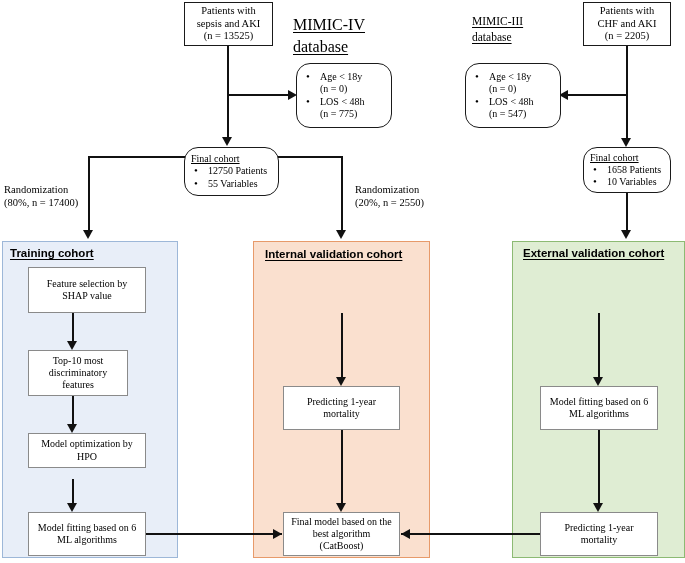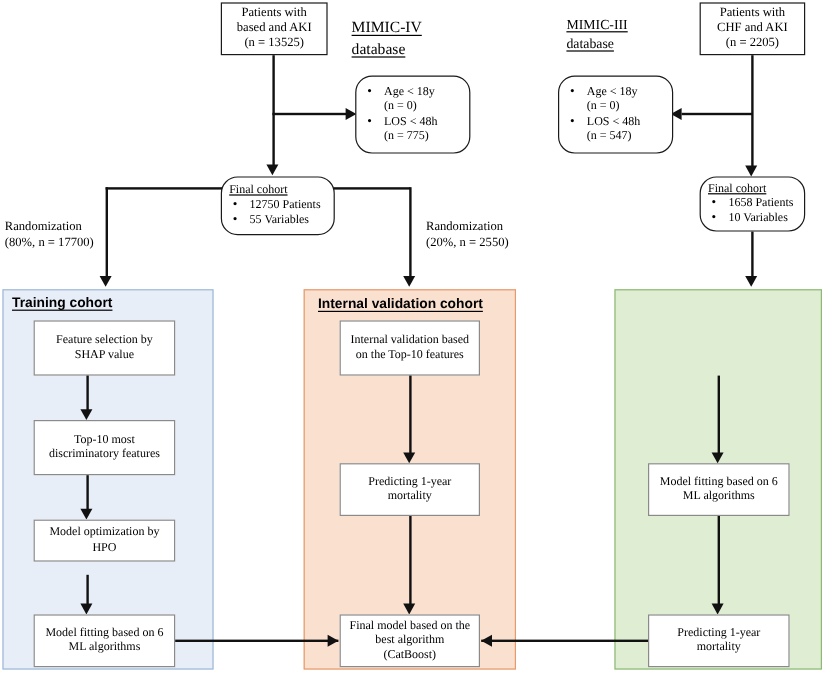--- a/index.html
+++ b/index.html
@@ -60,26 +60,26 @@
 
 <div id="stage">
 
   <div class="panel" id="panel-train" style="left: 2px; top: 241px; width: 176px; height: 317px; background: rgb(232, 238, 248); border-color: rgb(157, 183, 216);"></div>
   <div class="panel" id="panel-internal" style="left: 253px; top: 241px; width: 177px; height: 317px; background: rgb(250, 224, 207); border-color: rgb(231, 154, 106);"></div>
   <div class="panel" id="panel-external" style="left: 512px; top: 241px; width: 173px; height: 317px; background: rgb(223, 237, 211); border-color: rgb(140, 186, 115);"></div>
 
   <div class="box box-thick" style="left:184px;top:2px;width:89px;height:44px;font-size:10.5px;">
     <span class="txt">
       <span>Patients with</span><br>
-      <span>based and AKI</span><br>
+      <span>sepsis and AKI</span><br>
       <span>(n = 13525)</span>
     </span>
   </div>
 
-  <div class="db-label" style="left:293px;top:14px;font-size:13px;">
+  <div class="db-label" style="left:293px;top:14px;font-size:16px;">
     <span>MIMIC-IV</span><br>
     <span>database</span>
   </div>
 
   <div class="ln ln-v" style="left:227px;top:46px;height:92px;"></div>
   <div class="arrow arrow-down" style="left:222px;top:137px;"></div>
 
   <div class="ln ln-h" style="left:227px;top:94px;width:63px;"></div>
   <div class="arrow arrow-right" style="left:288px;top:90px;"></div>
 
@@ -158,41 +158,42 @@
 
   <div class="ln ln-h" style="left:278px;top:156px;width:64px;"></div>
   <div class="ln ln-v" style="left:341px;top:156px;height:76px;"></div>
   <div class="arrow arrow-down" style="left:336px;top:230px;"></div>
 
   <div class="ln ln-v" style="left:626px;top:193px;height:39px;"></div>
   <div class="arrow arrow-down" style="left:621px;top:230px;"></div>
 
   <div class="label" style="left:4px;top:183px;font-size:10.5px;">
     <span>Randomization</span><br>
-    <span>(80%, n = 17700)</span>
+    <span>(80%, n = 17400)</span>
   </div>
 
   <div class="label" style="left:355px;top:183px;font-size:10.5px;">
     <span>Randomization</span><br>
     <span>(20%, n = 2550)</span>
   </div>
 
   <div class="panel-title" style="left:10px;top:247px;">Training cohort</div>
   <div class="panel-title" style="left:265px;top:248px;text-align:right;">Internal validation cohort</div>
+  <div class="panel-title" style="left:523px;top:247px;">External validation cohort</div>
 
   <div class="box box-thin" style="left:28px;top:267px;width:118px;height:46px;font-size:10px;">
     <span class="txt">
       <span>Feature selection by</span><br>
       <span>SHAP value</span>
     </span>
   </div>
   <div class="ln ln-v" style="left:72px;top:313px;height:30px;"></div>
   <div class="arrow arrow-down" style="left:67px;top:341px;"></div>
 
-  <div class="box box-thin" style="left:28px;top:350px;width:118px;height:46px;font-size:10px;">
+  <div class="box box-thin" style="left:28px;top:350px;width:100px;height:46px;font-size:10px;">
     <span class="txt">
       <span>Top-10 most</span><br>
       <span>discriminatory features</span>
     </span>
   </div>
   <div class="ln ln-v" style="left:72px;top:396px;height:30px;"></div>
   <div class="arrow arrow-down" style="left:67px;top:424px;"></div>
 
   <div class="box box-thin" style="left:28px;top:433px;width:118px;height:35px;font-size:10px;">
     <span class="txt">
@@ -203,26 +204,20 @@
   <div class="ln ln-v" style="left:72px;top:479px;height:26px;"></div>
   <div class="arrow arrow-down" style="left:67px;top:503px;"></div>
 
   <div class="box box-thin" style="left:28px;top:512px;width:118px;height:44px;font-size:10px;">
     <span class="txt">
       <span>Model fitting based on 6</span><br>
       <span>ML algorithms</span>
     </span>
   </div>
 
-  <div class="box box-thin" style="left:283px;top:267px;width:117px;height:46px;font-size:10px;">
-    <span class="txt">
-      <span>Internal validation based</span><br>
-      <span>on the Top-10 features</span>
-    </span>
-  </div>
   <div class="ln ln-v" style="left:341px;top:313px;height:66px;"></div>
   <div class="arrow arrow-down" style="left:336px;top:377px;"></div>
 
   <div class="box box-thin" style="left:283px;top:386px;width:117px;height:44px;font-size:10px;">
     <span class="txt">
       <span>Predicting 1-year</span><br>
       <span>mortality</span>
     </span>
   </div>
   <div class="ln ln-v" style="left:341px;top:430px;height:75px;"></div>

